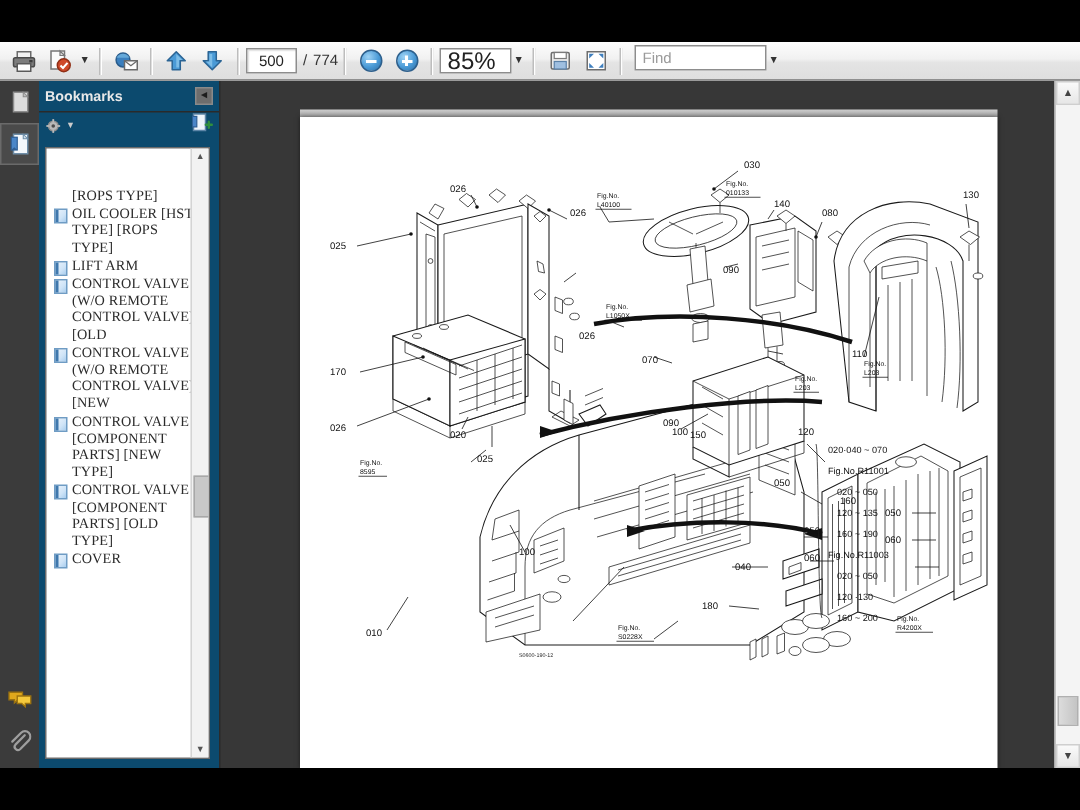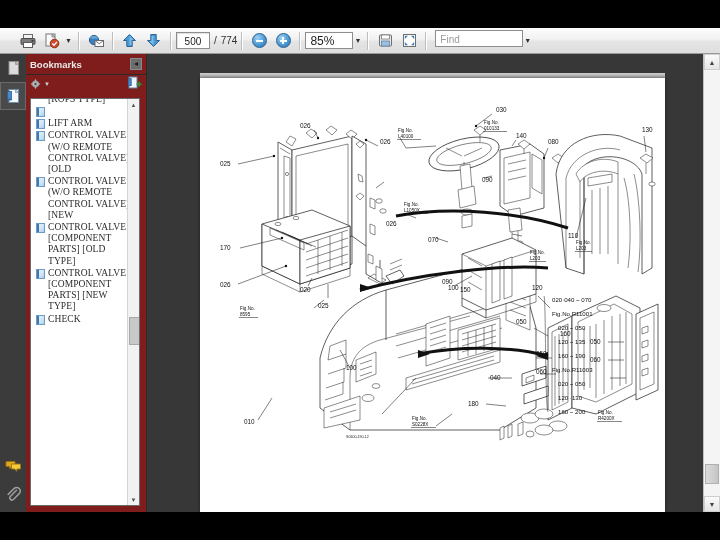--- a/index.html
+++ b/index.html
@@ -3,71 +3,71 @@
 <meta charset="utf-8">
 <style>
   html,body{margin:0;padding:0;background:#000;}
   body{width:720px;height:540px;overflow:hidden;font-family:"Liberation Sans",sans-serif;}
 
   #app{position:absolute;left:0;top:28px;width:720px;height:484px;background:#2b2b2b;overflow:hidden;}
 
   
   .toolbar{position:absolute;left:0;top:0;width:720px;height:26px;
     background:linear-gradient(to bottom,#fdfdfd 0%,#f1f1f1 45%,#e4e4e4 55%,#dedede 100%);
-    border-bottom:1px solid #9a9a9a;display:flex;align-items:center;padding-left:16px;box-sizing:border-box;}
+    border-bottom:1px solid #9a9a9a;display:flex;align-items:center;padding-left:4px;box-sizing:border-box;}
   .tb-btn{width:22px;height:22px;display:flex;align-items:center;justify-content:center;
     border:1px solid transparent;border-radius:2px;position:relative;}
   .tb-btn svg{display:block;}
   .tb-caret{font-size:7px;color:#333;margin-left:1px;margin-right:2px;line-height:22px;}
   .tb-sep{width:1px;height:18px;background:#bdbdbd;margin:0 4px;border-right:1px solid #fff;}
   .pagebox{width:34px;height:17px;border:1px solid #8d8d8d;background:#fff;font-size:10px;
     text-align:center;line-height:17px;color:#222;box-sizing:border-box;box-shadow:inset 1px 1px 1px #e0e0e0;}
   .pagesep{font-size:10px;color:#333;margin:0 4px;}
   .pagetot{font-size:10px;color:#333;}
-  .zoombox{width:48px;height:17px;border:1px solid #8d8d8d;background:#fff;font-size:12px;
+  .zoombox{width:48px;height:17px;border:1px solid #8d8d8d;background:#fff;font-size:16px;
     text-align:left;padding-left:4px;line-height:17px;color:#222;box-sizing:border-box;}
   .findwrap{display:flex;align-items:flex-start;margin-left:4px;}
   .findbox{width:88px;height:17px;border:1px solid #8d8d8d;background:#fff;font-size:10px;
     padding-left:4px;line-height:17px;color:#9a9a9a;box-sizing:border-box;}
 
   .circbtn{width:13px;height:13px;border-radius:50%;
     background:radial-gradient(circle at 35% 30%,#9fd3f5 0%,#4a9ad6 55%,#2f6ea3 100%);
     border:1px solid #2d5f8c;display:flex;align-items:center;justify-content:center;}
   .circbtn i{display:block;background:#fff;}
   .circ-minus{width:7px;height:2px;}
   .circ-plus{width:7px;height:2px;position:relative;}
   .circ-plus:after{content:"";position:absolute;left:2.5px;top:-2.5px;width:2px;height:7px;background:#fff;}
 
   
   .rail{position:absolute;left:0;top:26px;width:26px;height:458px;background:#3b3b3b;border-right:1px solid #1f1f1f;}
   .rail-btn{width:26px;height:28px;display:flex;align-items:center;justify-content:center;}
   .rail-btn.sel{background:#4a4a4a;border:1px solid #6a6a6a;box-sizing:border-box;}
   .rail-bottom{position:absolute;left:0;bottom:4px;width:26px;}
 
   
-  .bm{position:absolute;left:26px;top:26px;width:120px;height:458px;background:#7f1d1d;}
+  .bm{position:absolute;left:26px;top:26px;width:120px;height:458px;background:#0c4a6e;}
   .bm-head{height:20px;display:flex;align-items:center;justify-content:space-between;
     padding:0 4px;color:#e8e8e8;font-size:9.5px;font-weight:bold;border-bottom:1px solid #2a2a2a;}
   .bm-collapse{width:10px;height:10px;background:#6d6d6d;border:1px solid #8a8a8a;
     color:#1d1d1d;font-size:7px;line-height:9px;text-align:center;}
   .bm-tools{height:18px;display:flex;align-items:center;justify-content:space-between;padding:0 4px;}
   .bm-list{position:absolute;left:4px;top:44px;width:110px;height:408px;background:#fff;
     border:1px solid #6b6b6b;box-sizing:border-box;overflow:hidden;}
   .bm-scroll{position:absolute;right:0;top:0;width:11px;height:100%;background:#f2f2f2;border-left:1px solid #d4d4d4;}
   .bm-arrow{width:11px;height:11px;display:flex;align-items:center;justify-content:center;font-size:6px;color:#555;}
   .bm-thumb{position:absolute;left:1px;width:9px;height:26px;background:#c8c8c8;border:1px solid #a8a8a8;}
   .bm-items{position:absolute;left:0;top:0;width:99px;padding:2px 0 0 2px;box-sizing:border-box;}
   .bm-item{display:flex;align-items:flex-start;margin-bottom:1px;}
   .bm-ico{width:9px;height:10px;flex:0 0 9px;margin:1px 3px 0 3px;
     background:linear-gradient(135deg,#e9f2fb 0%,#cfe4f7 60%,#a9cdee 100%);
     border:1px solid #6f9cc4;box-sizing:border-box;position:relative;}
   .bm-ico:after{content:"";position:absolute;left:0;top:0;width:2px;height:100%;background:#3f78ad;}
   .bm-txt{font-family:"Liberation Serif",serif;font-size:9.5px;line-height:11.2px;color:#2b2b2b;
     letter-spacing:.1px;width:84px;}
-  .bm-clip{overflow:hidden;}
+  .bm-clip{overflow:hidden;margin-top:32px;}
 
   
   .viewer{position:absolute;left:147px;top:26px;width:573px;height:458px;background:#373737;overflow:hidden;}
   .page{position:absolute;left:53px;top:24px;width:465px;height:434px;background:#fff;
     box-shadow:0 0 3px rgba(0,0,0,.5);overflow:hidden;}
   .vtop{position:absolute;left:53px;top:19px;width:465px;height:5px;
     background:linear-gradient(to bottom,#cfcfcf,#9f9f9f);}
   .vscroll{position:absolute;right:0;top:0;width:16px;height:458px;background:#f4f4f4;border-left:1px solid #c2c2c2;}
   .vs-arrow{width:16px;height:16px;display:flex;align-items:center;justify-content:center;
     background:linear-gradient(to bottom,#fafafa,#e6e6e6);border:1px solid #cfcfcf;box-sizing:border-box;font-size:7px;color:#444;}
@@ -246,44 +246,45 @@
     </div>
 
     <div class="bm-list">
       <div class="bm-items bm-clip" id="bmItems" style="top: -6px;">
           <div class="bm-item" style="margin-top: -1px;">
             <span class="bm-ico" style="visibility: hidden;"></span>
             <span class="bm-txt">[ROPS TYPE]</span>
           </div>
           <div class="bm-item">
             <span class="bm-ico"></span>
+            <span class="bm-txt">OIL COOLER [HST TYPE] [ROPS TYPE]</span>
           </div>
           <div class="bm-item">
             <span class="bm-ico"></span>
             <span class="bm-txt">LIFT ARM</span>
           </div>
           <div class="bm-item">
             <span class="bm-ico"></span>
             <span class="bm-txt">CONTROL VALVE (W/O REMOTE CONTROL VALVE) [OLD</span>
           </div>
           <div class="bm-item">
             <span class="bm-ico"></span>
             <span class="bm-txt">CONTROL VALVE (W/O REMOTE CONTROL VALVE) [NEW</span>
           </div>
           <div class="bm-item">
             <span class="bm-ico"></span>
-            <span class="bm-txt">CONTROL VALVE [COMPONENT PARTS] [OLD TYPE]</span>
+            <span class="bm-txt">CONTROL VALVE [COMPONENT PARTS] [NEW TYPE]</span>
           </div>
           <div class="bm-item">
             <span class="bm-ico"></span>
-            <span class="bm-txt">CONTROL VALVE [COMPONENT PARTS] [NEW TYPE]</span>
+            <span class="bm-txt">CONTROL VALVE [COMPONENT PARTS] [OLD TYPE]</span>
           </div>
           <div class="bm-item">
             <span class="bm-ico"></span>
-            <span class="bm-txt">CHECK</span>
+            <span class="bm-txt">COVER</span>
           </div>
         </div>
       <div class="bm-scroll">
         <div class="bm-arrow">▲</div>
         <div class="bm-thumb" style="top:218px;"></div>
         <div class="bm-arrow" style="position:absolute;bottom:0;left:0;">▼</div>
       </div>
     </div>
   </div>
 

